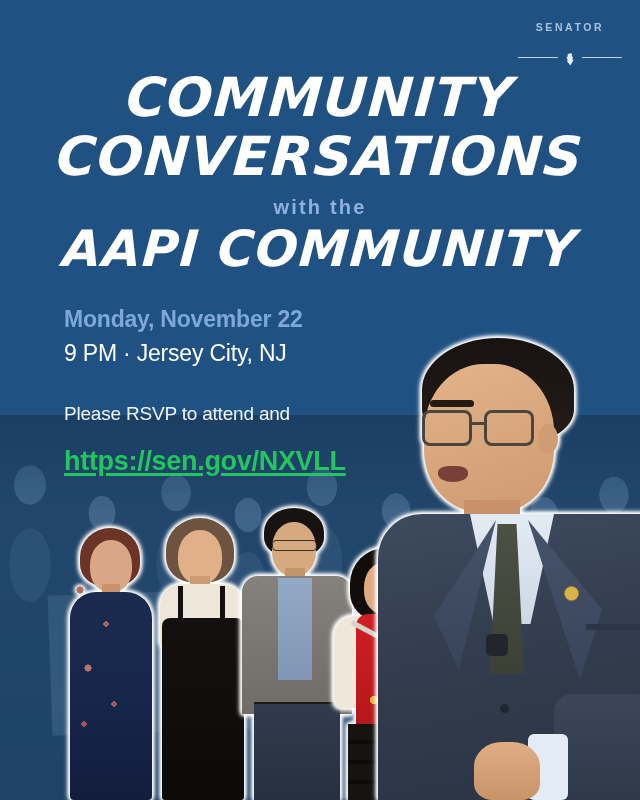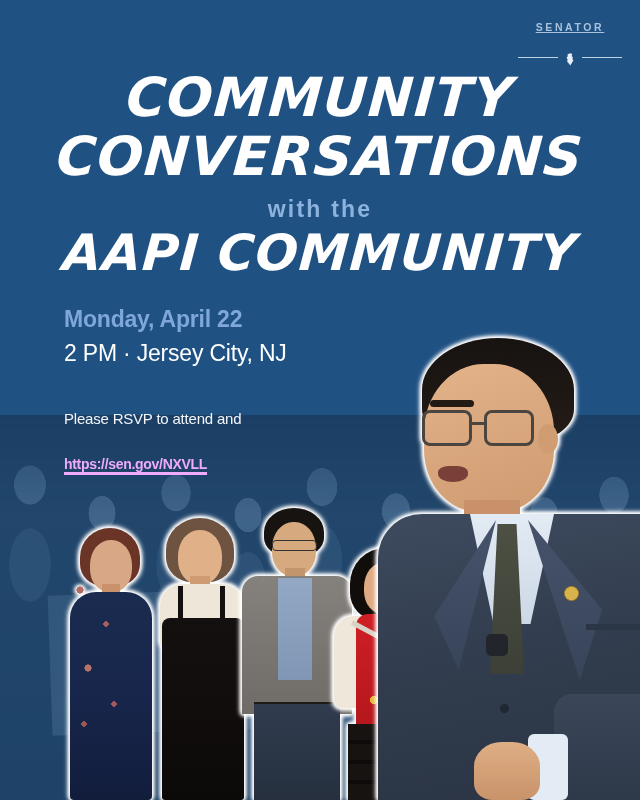--- a/index.html
+++ b/index.html
@@ -79,21 +79,20 @@
     text-align:center;
     z-index:40;
   }
   .logo-senator{
     font-size:10.5px;
     letter-spacing:2.6px;
     font-weight:700;
     color:#a9c2dc;
     line-height:1;
     margin-bottom:19px;
-    text-decoration:underline;
   }
   .logo-name{
     font-size:21px;
     font-weight:700;
     color:#ffffff;
     letter-spacing:.2px;
     line-height:1.05;
   }
   .logo-rule{
     position:relative;
@@ -126,21 +125,21 @@
     font-style:italic;
     color:#ffffff;
     letter-spacing:1px;
     text-transform:uppercase;
     line-height:.98;
     transform:skewX(-4deg);
   }
   .line1{ font-size:54px; }
   .line2{ font-size:54px; margin-top:6px; }
   .with-the{
-    font-size:23px;
+    font-size:20px;
     font-weight:700;
     letter-spacing:2.2px;
     color:#8db2de;
     margin-top:12px;
     margin-bottom:6px;
   }
   .line3{ font-size:50px; }
 
   
   .details{
@@ -158,33 +157,33 @@
   }
   .detail-time{
     font-size:23px;
     font-weight:400;
     color:#ffffff;
     line-height:1.35;
     letter-spacing:-.2px;
     margin-top:3px;
   }
   .rsvp{
-    margin-top:40px;
-    font-size:15px;
+    margin-top:32px;
+    font-size:19px;
     font-weight:400;
     color:#f1f5fa;
     line-height:1.35;
     letter-spacing:-.2px;
   }
   .rsvp-link{
     display:inline-block;
-    margin-top:27px;
-    font-size:14px;
-    font-weight:700;
-    color:#f0abfc;
+    margin-top:19px;
+    font-size:27px;
+    font-weight:700;
+    color:#22c55e;
     text-decoration:underline;
     text-underline-offset:3px;
     text-decoration-thickness:2.5px;
     letter-spacing:-.3px;
   }
 
   
   .people{ position:absolute; inset:0; z-index:35; pointer-events:none; }
   .fig{ position:absolute; }
 
@@ -329,22 +328,22 @@
   </div>
 
   <div class="headline">
     <div class="brush line1">Community</div>
     <div class="brush line2">Conversations</div>
     <div class="with-the">with the</div>
     <div class="brush line3">AAPI Community</div>
   </div>
 
   <div class="details">
-    <div class="detail-date">Monday, April 22</div>
-    <div class="detail-time">2 PM · Jersey City, NJ</div>
+    <div class="detail-date">Monday, November 22</div>
+    <div class="detail-time">9 PM · Jersey City, NJ</div>
     <div class="rsvp">
       <div>Please RSVP to attend and</div>
     </div>
     <span class="rsvp-link">https://sen.gov/NXVLL</span>
   </div>
 
   <div class="people">
 
     <div class="fig outline" id="w1">
       <span class="hair"></span>

